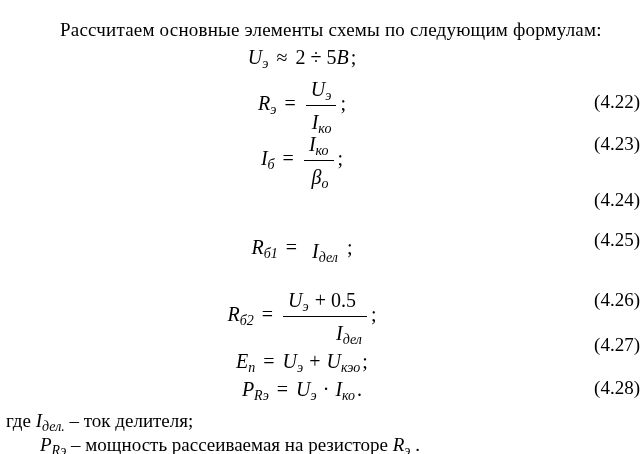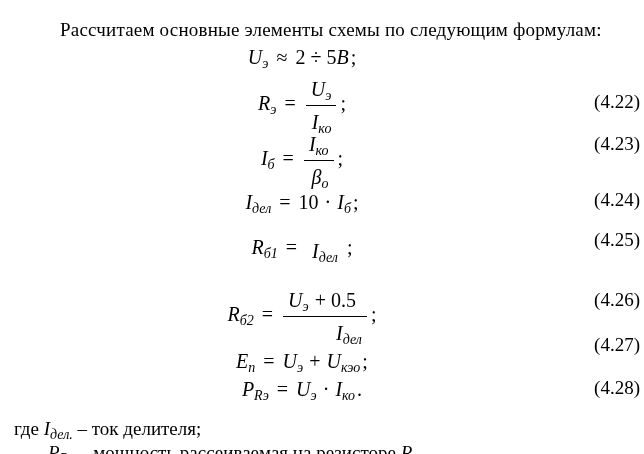--- a/index.html
+++ b/index.html
@@ -32,21 +32,21 @@
     display:inline-flex;flex-direction:column;align-items:flex-end;
     vertical-align:middle;text-align:center;margin:0 2px;
   }
   .frac .num{display:block;padding:1px 5px 4px;border-bottom:1px solid #000;line-height:24px;}
   .frac .den{display:block;padding:4px 5px 1px;line-height:24px;}
   .punct{margin-left:2px;}
   .eq-num{
     position:absolute;right:4px;font-size:19px;
   }
   .legend{
-    position:absolute;margin:12px;font-size:19px;white-space:nowrap;
+    position:absolute;margin:4px;font-size:19px;white-space:nowrap;
   }
 </style>
 </head>
 <body>
 
 <div class="page">
 
   <p class="title">Рассчитаем основные элементы схемы по следующим формулам:</p>
 
   <div class="eq-row" style="top:46px">
@@ -68,25 +68,20 @@
   <div class="eq-row" style="top:131px">
     <span>
       <span class="var">I</span><sub>б</sub><span class="eqs">=</span><span class="frac">
           <span class="num"><span class="var">I</span><sub>ко</sub></span>
           <span class="den"><span class="var">β</span><sub>о</sub></span>
         </span><span class="punct">;</span>
     </span>
   </div>
   <span class="eq-num" style="top:133px">(4.23)</span>
 
-  <div class="eq-row" style="top:191px">
-    <span>
-      <span class="var">I</span><sub>дел</sub><span class="eqs">=</span><span class="bold">10</span><span class="op">·</span><span class="var">I</span><sub>б</sub><span class="punct">;</span>
-    </span>
-  </div>
   <span class="eq-num" style="top:189px">(4.24)</span>
 
   <div class="eq-row" style="top:235px">
     <span>
       <span class="var">R</span><sub>б1</sub><span class="eqs">=</span><span class="frac">
           <span class="den"><span class="var">I</span><sub>дел</sub></span>
         </span><span class="punct">;</span>
     </span>
   </div>
   <span class="eq-num" style="top:229px">(4.25)</span>

